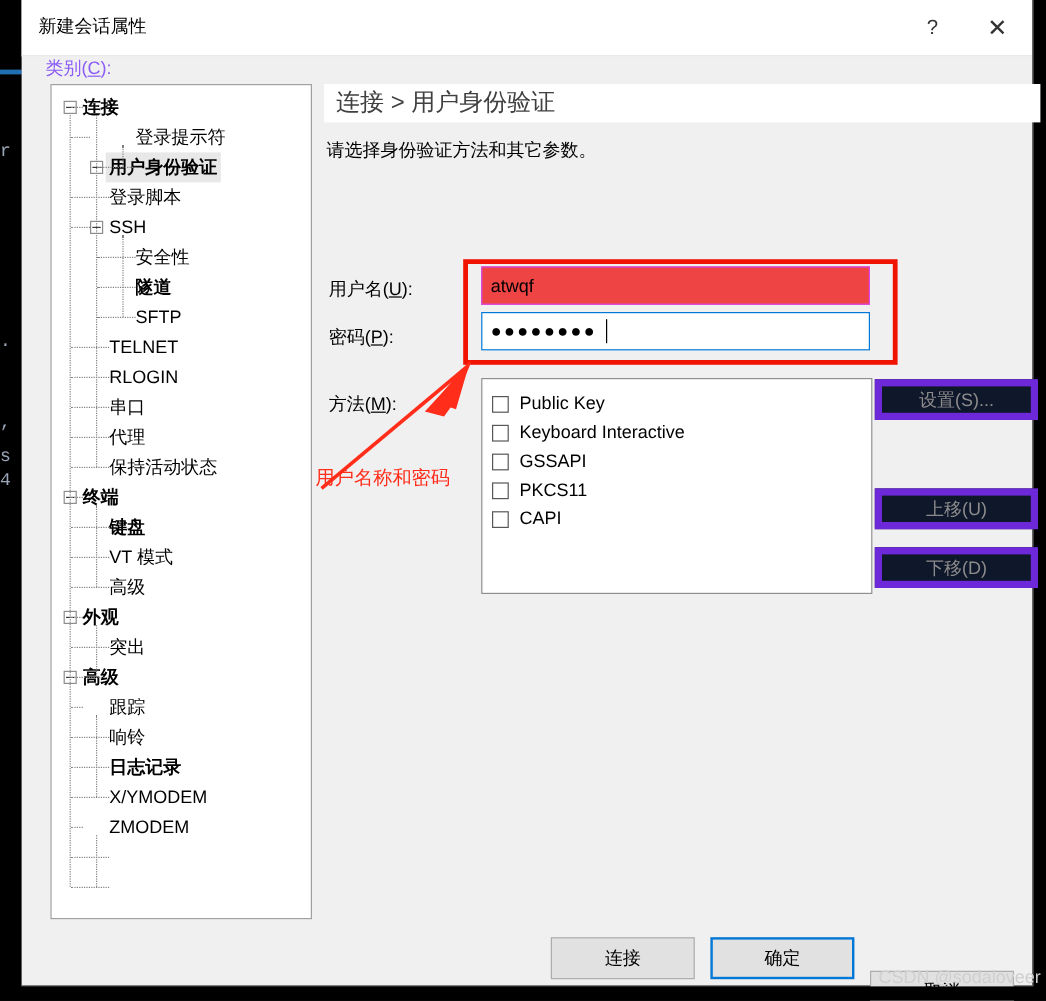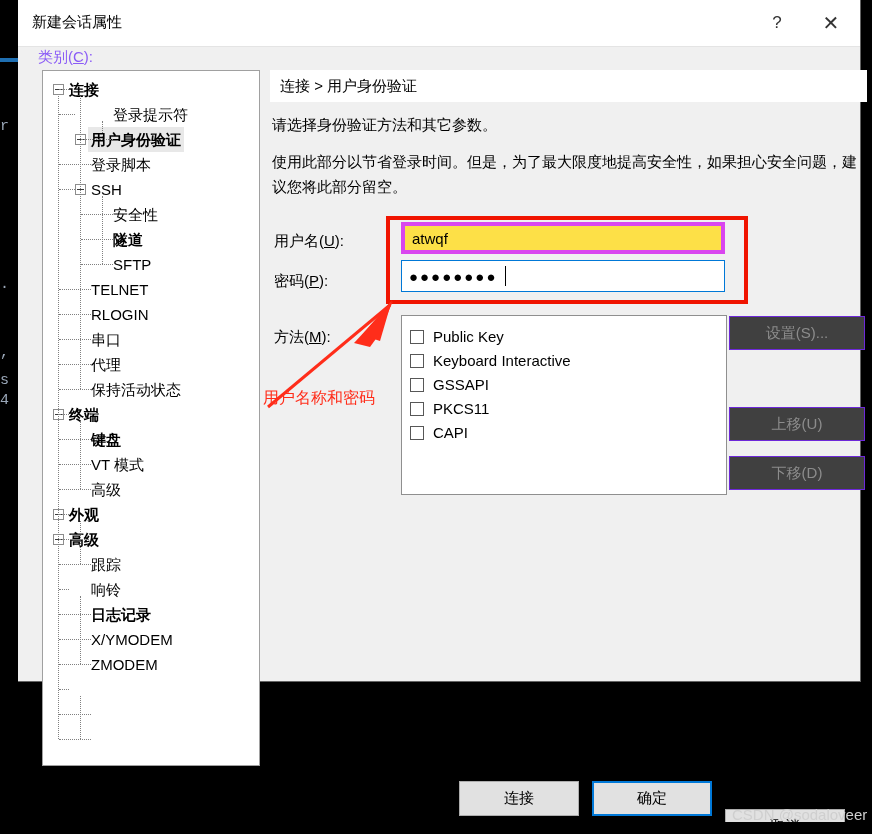--- a/index.html
+++ b/index.html
@@ -21,21 +21,21 @@
     position:absolute;left:0;top:58px;width:18px;height:4px;background:#1f6fb2;
   }
   #bg-terminal .bg-line{
     position:absolute;left:0;width:18px;
     font-family:"Liberation Mono","DejaVu Sans Mono",monospace;
     font-size:15px;color:#9aa7b8;white-space:nowrap;overflow:hidden;
   }
 
   
   #dialog{
-    position:absolute;left:18px;top:0;width:843px;height:682px;
+    position:absolute;left:18px;top:0;width:843px;height:822px;
     background:#f0f0f0;
     box-sizing:border-box;
     border-right:1px solid #646464;
     border-bottom:1px solid #646464;
   }
   #titlebar{
     position:relative;height:46px;background:#ffffff;
     border-bottom:1px solid #e4e4e4;
   }
   #title-text{
@@ -80,34 +80,34 @@
   
   .vline{position:absolute;width:1px;border-left:1px dotted #808080;}
   .hline{position:absolute;height:1px;border-top:1px dotted #808080;}
 
   
   #right{
     position:absolute;left:252px;top:70px;width:600px;
   }
   #breadcrumb{
     width:597px;height:32px;line-height:32px;background:#ffffff;
-    color:#000000;font-size:15px;padding-left:10px;box-sizing:border-box;
+    color:#404040;font-size:20px;padding-left:10px;box-sizing:border-box;
   }
   #desc1{margin:14px 0 0 2px;font-size:15px;color:#000;}
   #desc2{margin:14px 0 0 2px;font-size:15px;color:#000;width:595px;line-height:25px;}
 
   
   .field-row{position:absolute;font-size:15px;}
   #lbl-user{left:4px;top:162px;}
   #lbl-pass{left:4px;top:202px;}
   #lbl-method{left:4px;top:258px;}
 
   #inp-user{
     position:absolute;left:131px;top:152px;width:324px;height:32px;
-    border:4px solid #d946ef;background:#fde047;box-sizing:border-box;
+    border:1px solid #d946ef;background:#ef4444;box-sizing:border-box;
     font-family:"Liberation Sans","DejaVu Sans",sans-serif;font-size:15px;
     padding:0 7px;color:#000;outline:none;
   }
   #inp-pass{
     position:absolute;left:131px;top:190px;width:324px;height:32px;
     border:1px solid #0078d7;background:#fff;box-sizing:border-box;
     font-family:"Liberation Sans","DejaVu Sans",sans-serif;font-size:15px;
     padding:0 7px;color:#000;outline:none;letter-spacing:2px;
   }
   #pass-caret{
@@ -126,21 +126,21 @@
     box-sizing:border-box;margin-right:9px;position:relative;flex:0 0 auto;
   }
   .cbox.checked:after{
     content:"";position:absolute;left:3px;top:5px;width:4px;height:7px;
     border:solid #5a5a5a;border-width:0 1.6px 1.6px 0;transform:rotate(42deg);
   }
 
   
   .sidebtn{
     position:absolute;left:459px;width:136px;height:34px;
-    background:#404040;border:1px solid #6d28d9;box-sizing:border-box;
+    background:#0f172a;border:6px solid #6d28d9;box-sizing:border-box;
     color:#8c8c8c;font-size:15px;display:flex;align-items:center;justify-content:center;
   }
   #btn-settings{top:246px;}
   #btn-moveup{top:337px;}
   #btn-movedown{top:386px;}
 
   
   .botbtn{
     position:absolute;height:35px;width:120px;
     background:#e1e1e1;border:1px solid #adadad;box-sizing:border-box;
@@ -205,20 +205,21 @@
         <div class="tnode"><span class="tlabel" style="margin-left: 45px;">TELNET</span></div>
         <div class="tnode"><span class="tlabel" style="margin-left: 45px;">RLOGIN</span></div>
         <div class="tnode"><span class="tlabel" style="margin-left: 45px;">串口</span></div>
         <div class="tnode"><span class="tlabel" style="margin-left: 45px;">代理</span></div>
         <div class="tnode"><span class="tlabel" style="margin-left: 45px;">保持活动状态</span></div>
         <div class="tnode bold"><span class="toggler" style="left: 10px;"></span><span class="tlabel" style="margin-left: 23px;">终端</span></div>
         <div class="tnode bold"><span class="tlabel" style="margin-left: 45px;">键盘</span></div>
         <div class="tnode"><span class="tlabel" style="margin-left: 45px;">VT 模式</span></div>
         <div class="tnode"><span class="tlabel" style="margin-left: 45px;">高级</span></div>
         <div class="tnode bold"><span class="toggler" style="left: 10px;"></span><span class="tlabel" style="margin-left: 23px;">外观</span></div>
+        <div class="tnode"><span class="tlabel" style="margin-left: 45px;">突出</span></div>
         <div class="tnode bold"><span class="toggler" style="left: 10px;"></span><span class="tlabel" style="margin-left: 23px;">高级</span></div>
         <div class="tnode"><span class="tlabel" style="margin-left: 45px;">跟踪</span></div>
         <div class="tnode"><span class="tlabel" style="margin-left: 45px;">响铃</span></div>
         <div class="tnode bold"><span class="tlabel" style="margin-left: 45px;">日志记录</span></div>
         <div class="tnode"><span class="tlabel" style="margin-left: 45px;">X/YMODEM</span></div>
         <div class="tnode"><span class="tlabel" style="margin-left: 45px;">ZMODEM</span></div>
         <div class="vline" style="left: 15px; top: 25px; height: 643px;"></div>
         <div class="vline" style="left: 37px; top: 25px; height: 293px;"></div>
         <div class="vline" style="left: 37px; top: 350px; height: 68px;"></div>
         <div class="vline" style="left: 37px; top: 450px; height: 43px;"></div>
@@ -252,21 +253,20 @@
         <div class="hline" style="left: 16px; top: 593px; width: 32px;"></div>
         <div class="hline" style="left: 16px; top: 618px; width: 10px;"></div>
         <div class="hline" style="left: 16px; top: 643px; width: 32px;"></div>
         <div class="hline" style="left: 16px; top: 668px; width: 32px;"></div>
       </div>
   </div>
 
   <div id="right">
     <div id="breadcrumb">连接 &gt; 用户身份验证</div>
     <div id="desc1">请选择身份验证方法和其它参数。</div>
-    <div id="desc2">使用此部分以节省登录时间。但是，为了最大限度地提高安全性，如果担心安全问题，建议您将此部分留空。</div>
 
     <div class="field-row" id="lbl-user"><span>用户名(</span><span class="ul-ltr">U</span><span>):</span></div>
     <input id="inp-user" type="text" value="atwqf" style="">
 
     <div class="field-row" id="lbl-pass"><span>密码(</span><span class="ul-ltr">P</span><span>):</span></div>
     <input id="inp-pass" type="text" value="●●●●●●●●" style="">
     <div id="pass-caret"></div>
 
     <div class="field-row" id="lbl-method"><span>方法(</span><span class="ul-ltr">M</span><span>):</span></div>
     <div id="method-list">

